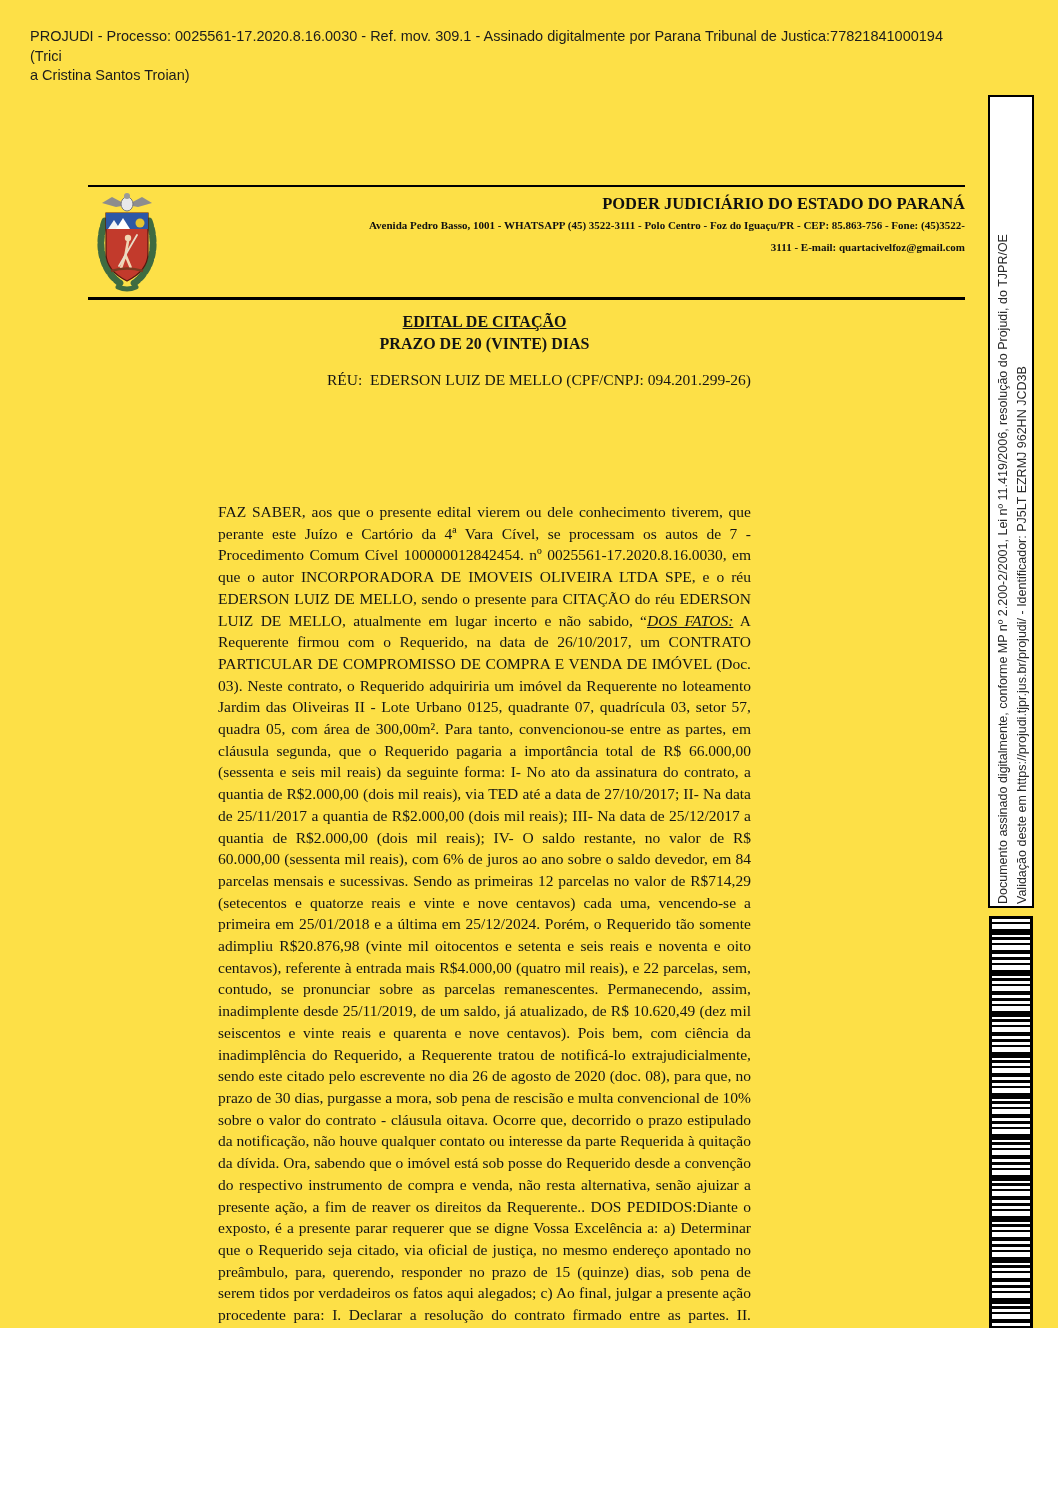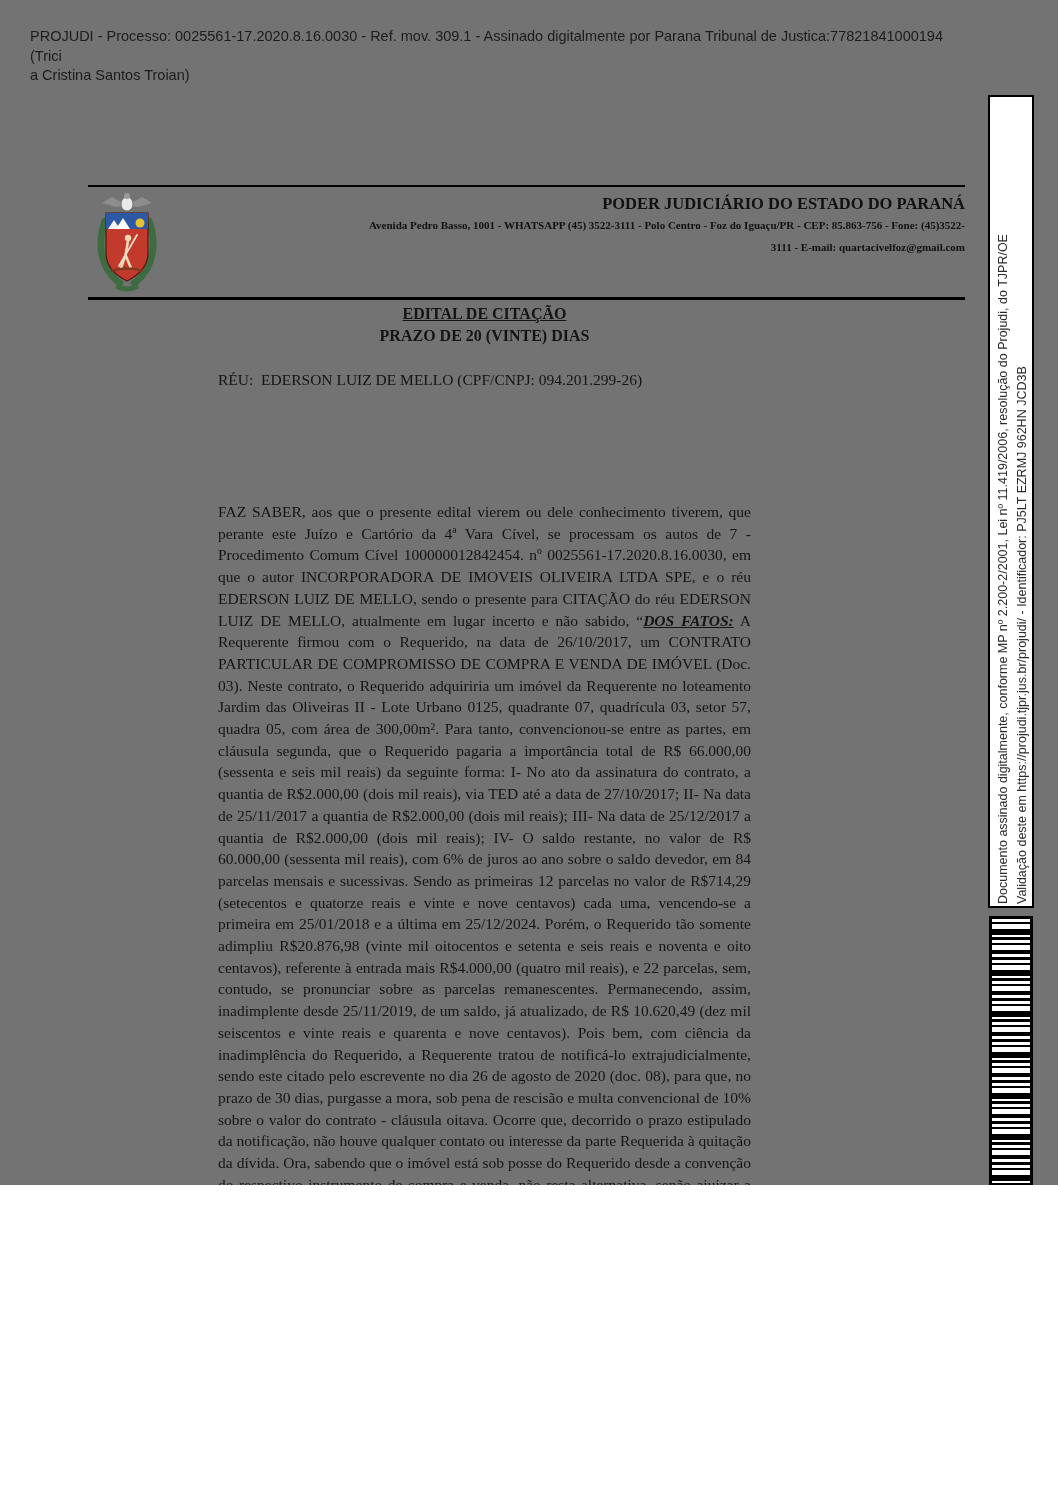--- a/index.html
+++ b/index.html
@@ -1,16 +1,16 @@
 <!DOCTYPE html>
 <html lang="pt"><head>
 <meta charset="utf-8">
 <style>
   html,body{margin:0;padding:0;background:#fff;}
-  #page{position:relative;width:1058px;height:1185px;background:#737373;overflow:hidden;
+  #page{position:relative;width:1058px;height:1328px;background:#fde047;overflow:hidden;
         color:#141414;}
 
   
   .projudi-note{position:absolute;left:30px;top:27px;width:920px;
     font-family:"Liberation Sans","DejaVu Sans",sans-serif;
     font-size:14.5px;line-height:19.5px;color:#1c1c1c;}
 
   
   .side-box{position:absolute;left:988px;top:95px;width:46px;height:813px;
     border:2px solid #000;box-sizing:border-box;background:#fff;}
@@ -39,26 +39,26 @@
     box-sizing:border-box;text-align:right;
     font-family:"Liberation Serif","DejaVu Serif",serif;font-weight:bold;color:#101010;}
   .ch-title{font-size:16.5px;line-height:23px;}
   .ch-sub{font-size:13px;line-height:21px;}
   .ch-addr{font-size:11px;line-height:21.5px;}
 
   
   .col{position:absolute;left:218px;width:533px;
     font-family:"Liberation Serif","DejaVu Serif",serif;color:#141414;}
   .edital-title{top:303px;text-align:center;font-weight:bold;font-size:16px;line-height:22px;}
-  .edital-title .u{text-decoration:underline;}
-  .reu-line{top:369px;font-size:15.5px;line-height:22px;white-space:pre-wrap;}
+  .edital-title .u{text-decoration:underline;margin-top:8px;}
+  .reu-line{top:369px;font-size:15.5px;line-height:22px;white-space:pre-wrap;text-align:right;}
   .judge-par{top:413px;font-size:15.5px;line-height:22.3px;text-align:justify;}
   .body-par{top:501px;font-size:15.5px;line-height:21.7px;text-align:justify;}
   .body-par .it{}
-  .body-par .fatos{font-style:italic;font-weight:bold;text-decoration:underline;}
+  .body-par .fatos{font-style:italic;font-weight:normal;text-decoration:underline;}
 </style>
 </head>
 <body>
 
 <div id="page">
 
   <div class="projudi-note">
     <div>PROJUDI - Processo: 0025561-17.2020.8.16.0030 - Ref. mov. 309.1 - Assinado digitalmente por Parana Tribunal de Justica:77821841000194 (Trici</div>
     <div>a Cristina Santos Troian)</div>
   </div>

